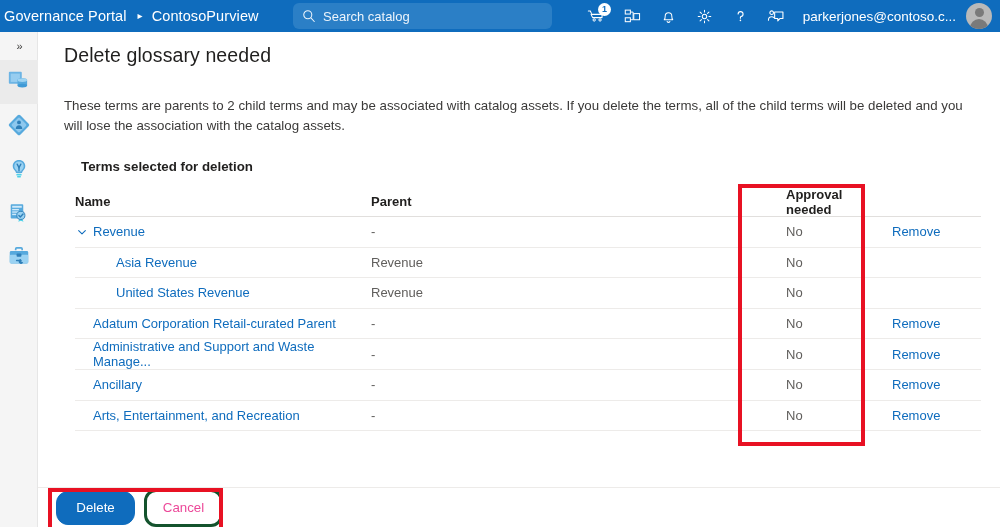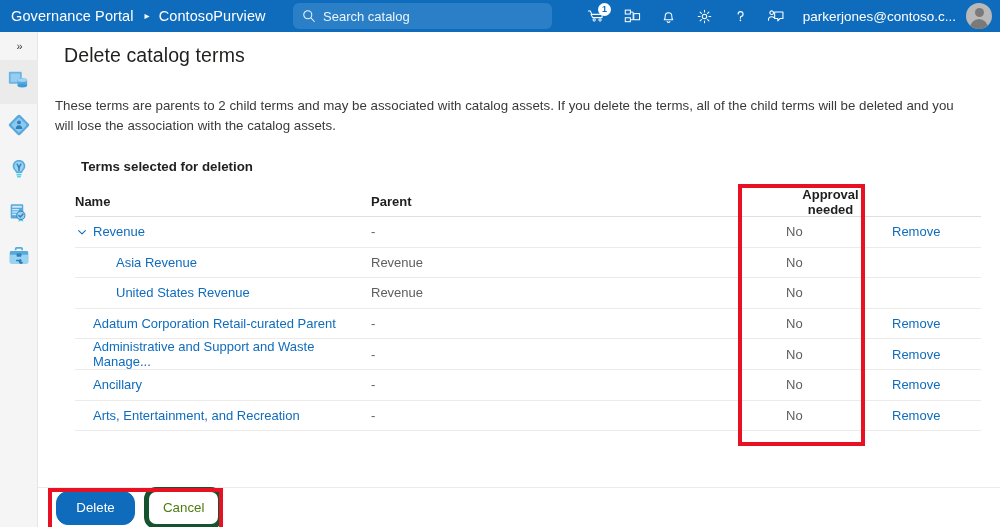--- a/index.html
+++ b/index.html
@@ -16,21 +16,21 @@
   
   .topbar {
     position: absolute; top: 0; left: 0;
     width: 1000px; height: 32px;
     background: #0f6cbd;
     display: flex; align-items: center;
     color: #ffffff;
   }
   .brand {
     display: flex; align-items: center;
-    padding-left: 11px;
+    padding-left: 4px;
     height: 24px;
     white-space: nowrap;
   }
   .brand-root { font-size: 14.5px; color: #ffffff; letter-spacing: .1px; }
   .brand-sep {
     margin: 0 9px 0 11px; font-size: 10px; color: #ffffff;
     line-height: 1; position: relative; top: 0px;
   }
   .brand-current { font-size: 14.5px; color: #ffffff; letter-spacing: .1px; }
 
@@ -112,21 +112,21 @@
     position: absolute; left: 38px; top: 32px;
     width: 962px; height: 495px;
     background: #ffffff;
   }
   .page-title {
     position: absolute; left: 26px; top: 12px;
     font-size: 19.5px; font-weight: 400; color: #201f1e;
     letter-spacing: .1px;
   }
   .desc {
-    position: absolute; left: 17px; top: 64px;
+    position: absolute; left: 26px; top: 64px;
     width: 912px;
     font-size: 13.3px; line-height: 20px; color: #3b3a39;
   }
   .section-label {
     position: absolute; left: 37px; top: 127px;
     font-size: 13.3px; font-weight: 600; color: #201f1e; margin-left: 6px;
   }
 
   
   .tbl {
@@ -142,21 +142,21 @@
   .trow.head {
     height: 30px; border-bottom: 1px solid #e1dfdd;
     font-weight: 600; color: #201f1e;
   }
   .c-name  { width: 296px; flex: 0 0 296px; display: flex; align-items: center; }
   .c-parent{ width: 390px; flex: 0 0 390px; color: #605e5c; }
   .c-appr  { width: 114px; flex: 0 0 114px; color: #605e5c; padding-left: 25px; }
   .c-act   { flex: 1 1 auto; padding-left: 17px; }
   .trow.head .c-parent,
   .trow.head .c-appr { color: #201f1e; }
-  .trow.head .c-appr { padding-left: 25px; text-align: center; }
+  .trow.head .c-appr { padding-left: 25px; }
 
   .link { color: #0f6cbd; cursor: pointer; }
   .chev {
     width: 14px; height: 14px; margin-right: 4px; flex: 0 0 auto;
     display: flex; align-items: center; justify-content: center;
     cursor: pointer;
   }
   .indent-1 { padding-left: 18px; }
   .indent-2 { padding-left: 41px; }
 
@@ -186,21 +186,21 @@
     height: 29px; min-width: 79px;
     font-size: 13.3px; font-family: "Liberation Sans", sans-serif;
     border-radius: 12px; cursor: pointer;
     display: inline-flex; align-items: center; justify-content: center;
     padding: 16px 14px;
   }
   .btn-primary {
     background: #0f6cbd; color: #ffffff; border: 1px solid #0f6cbd;
   }
   .btn-default {
-    background: #ffffff; color: #4d7c0f; border: 5px solid #14532d;
+    background: #ffffff; color: #ec4899; border: 3px solid #14532d;
     margin-left: 9px;
   }
 </style>
 </head>
 <body>
 
 <div class="app">
 
   <div class="topbar">
 
@@ -348,21 +348,21 @@
           <path d="M15.2 15.2a2.6 2.6 0 1 0 2.3 3.8l-2.4-1.3z" fill="#2f7fb8"></path>
           <rect x="9.6" y="15.9" width="6.4" height="1.8" rx=".8" fill="#2f7fb8"></rect>
         </svg>
       </span>
     </div>
 
   </div>
 
   <div class="main">
 
-    <div class="page-title">Delete catalog terms</div>
+    <div class="page-title">Delete glossary needed</div>
     <div class="desc">These terms are parents to 2 child terms and may be associated with catalog assets. If you delete the terms, all of the child terms will be deleted and you will lose the association with the catalog assets.</div>
     <div class="section-label">Terms selected for deletion</div>
 
     <div class="tbl">
 
       <div class="trow head">
         <div class="c-name">Name</div>
         <div class="c-parent">Parent</div>
         <div class="c-appr">Approval needed</div>
         <div class="c-act"></div>

